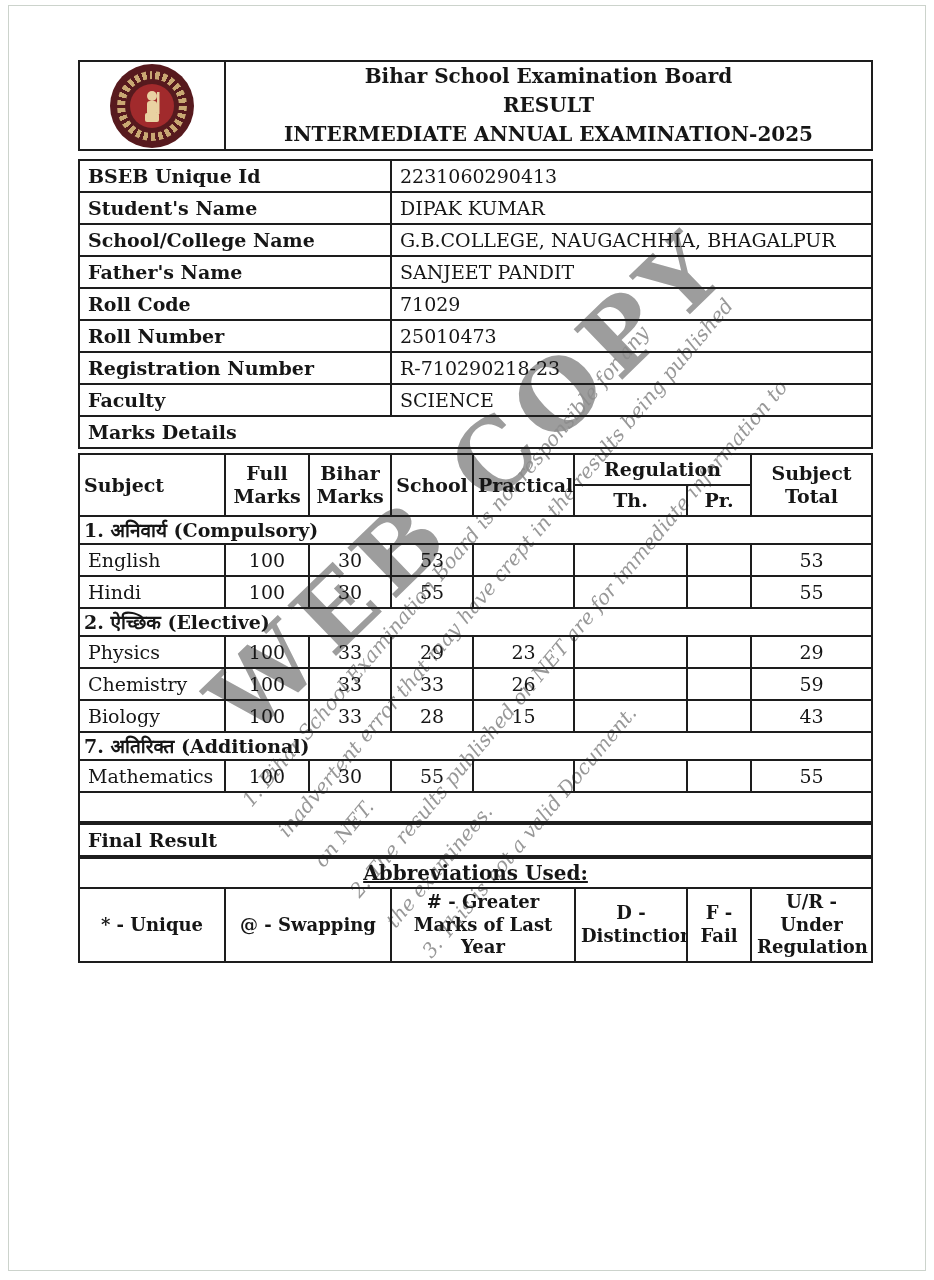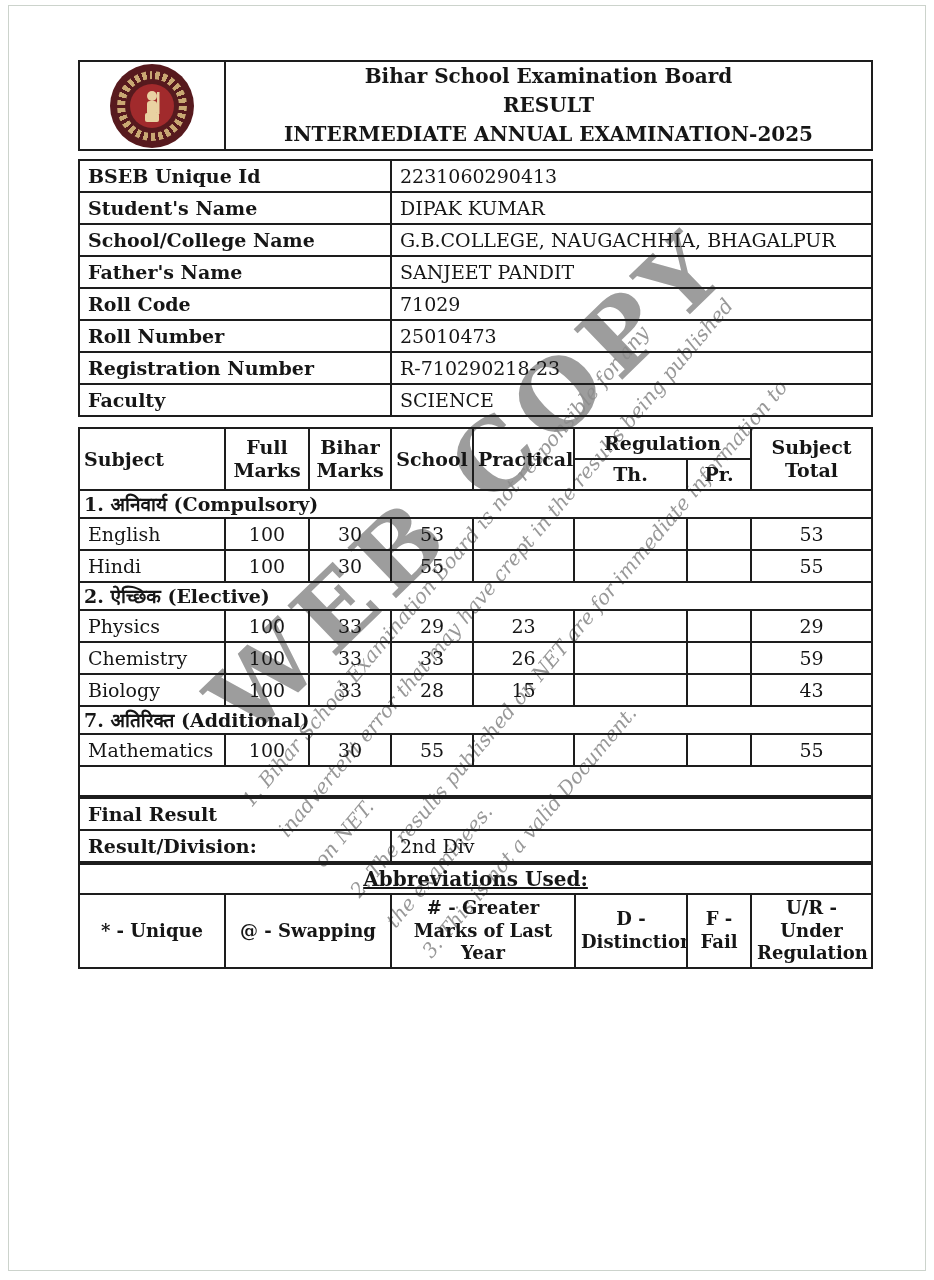--- a/index.html
+++ b/index.html
@@ -43,21 +43,21 @@
         margin:0 auto;position:relative;}
   .seal .ring{position:absolute;left:7px;top:7px;right:7px;bottom:7px;border-radius:50%;
         background:var(--seal-ring,#c9a873);
         background-image:repeating-conic-gradient(var(--seal-outer,#571a1e) 0 6deg,var(--seal-ring,#c9a873) 6deg 14deg);}
   .seal .ring2{position:absolute;left:15px;top:15px;right:15px;bottom:15px;border-radius:50%;
         background:var(--seal-outer,#571a1e);}
   .seal .core{position:absolute;left:20px;top:20px;right:20px;bottom:20px;border-radius:50%;
         background:var(--seal-inner,#a12a2c);}
   .seal svg{position:absolute;left:50%;top:50%;transform:translate(-50%,-50%);}
   
-  .t-details{margin-bottom:10px;padding-left:32px;}
+  .t-details{margin-bottom:4px;padding-left:32px;}
   .t-details td{height:30px;}
   .lbl{font-weight:bold;}
   
   .t-marks th{font-weight:bold;text-align:center;padding:0 4px;line-height:1.2;}
   .hrow1 th{height:29px;}
   .hrow2 th{height:29px;}
   .sec td{height:23px;font-weight:bold;padding-left:4px;}
   .srow td{height:30px;}
   .srow .num{text-align:center;}
   .blank-row td{height:28px;}
@@ -147,20 +147,23 @@
       <td>25010473</td>
     </tr>
     <tr>
       <td class="lbl">Registration Number</td>
       <td>R-710290218-23</td>
     </tr>
     <tr>
       <td class="lbl">Faculty</td>
       <td>SCIENCE</td>
     </tr>
+    <tr>
+      <td class="lbl" colspan="2">Marks Details</td>
+    </tr>
   </tbody>
     </table>
 
   <table class="t-marks">
     <colgroup>
       <col style="width:146px">
         <col style="width:84px">
         <col style="width:82px">
       <col style="width:82px">
         <col style="width:101px">
@@ -262,24 +265,20 @@
 
   <table class="t-final">
     <colgroup>
         <col style="width:312px">
         <col style="width:481px">
       </colgroup>
     <tbody>
         <tr>
       <td class="fw" colspan="2">Final Result</td>
     </tr>
-    <tr>
-      <td class="fw">Result/Division:</td>
-      <td>2nd Div</td>
-    </tr>
   </tbody>
     </table>
 
   <table class="t-abbr">
     <colgroup>
       <col style="width:146px">
         <col style="width:166px">
         <col style="width:184px">
       <col style="width:112px">
         <col style="width:64px">

